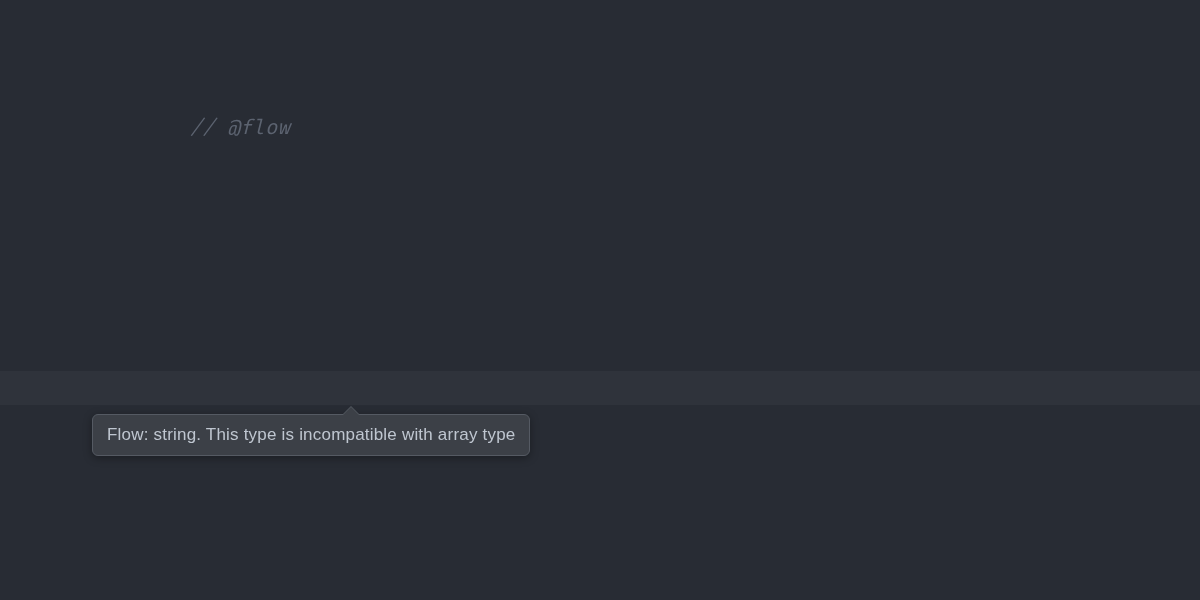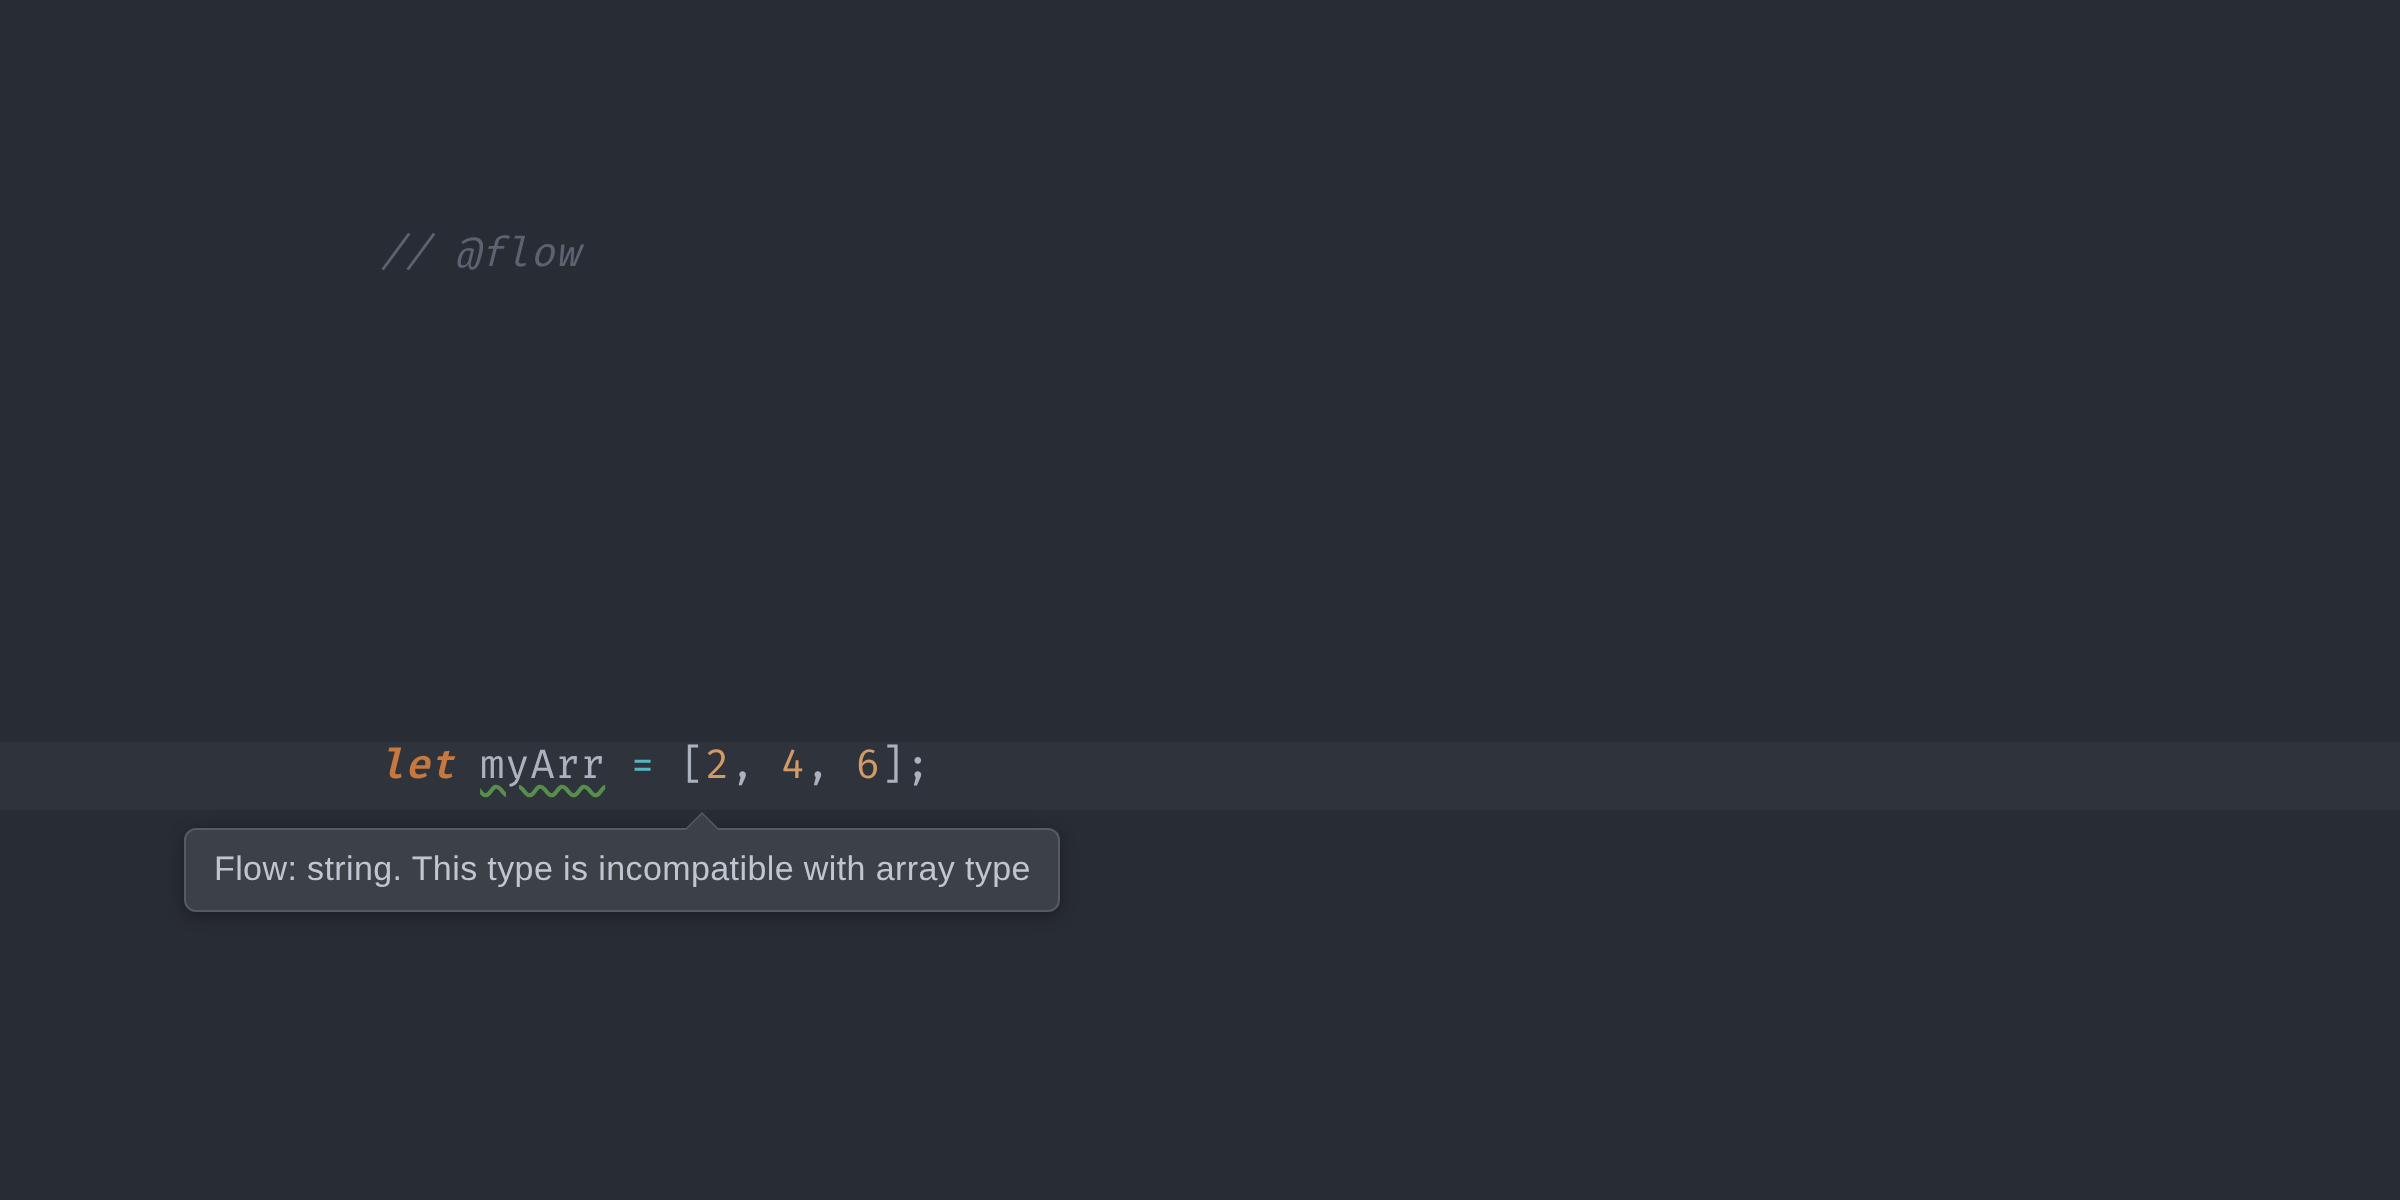--- a/index.html
+++ b/index.html
@@ -96,21 +96,20 @@
 <div class="editor">
 
   <div class="current-line-highlight"></div>
 
   <div class="code-area">
 
     <div class="line"><span class="comment">// @flow</span></div>
 
     <div class="line blank"></div>
 
-    <div class="line"><span class="decl-var">let</span><span> </span><span class="ident ident-squiggle-green">myArr</span><span class="op"> = </span><span class="punct">[</span><span class="num">2</span><span class="punct">, </span><span class="num">4</span><span class="punct">, </span><span class="num">6</span><span class="punct">];</span></div>
 
     <div class="line blank"></div>
 
     
 
     
 
     
 
     

